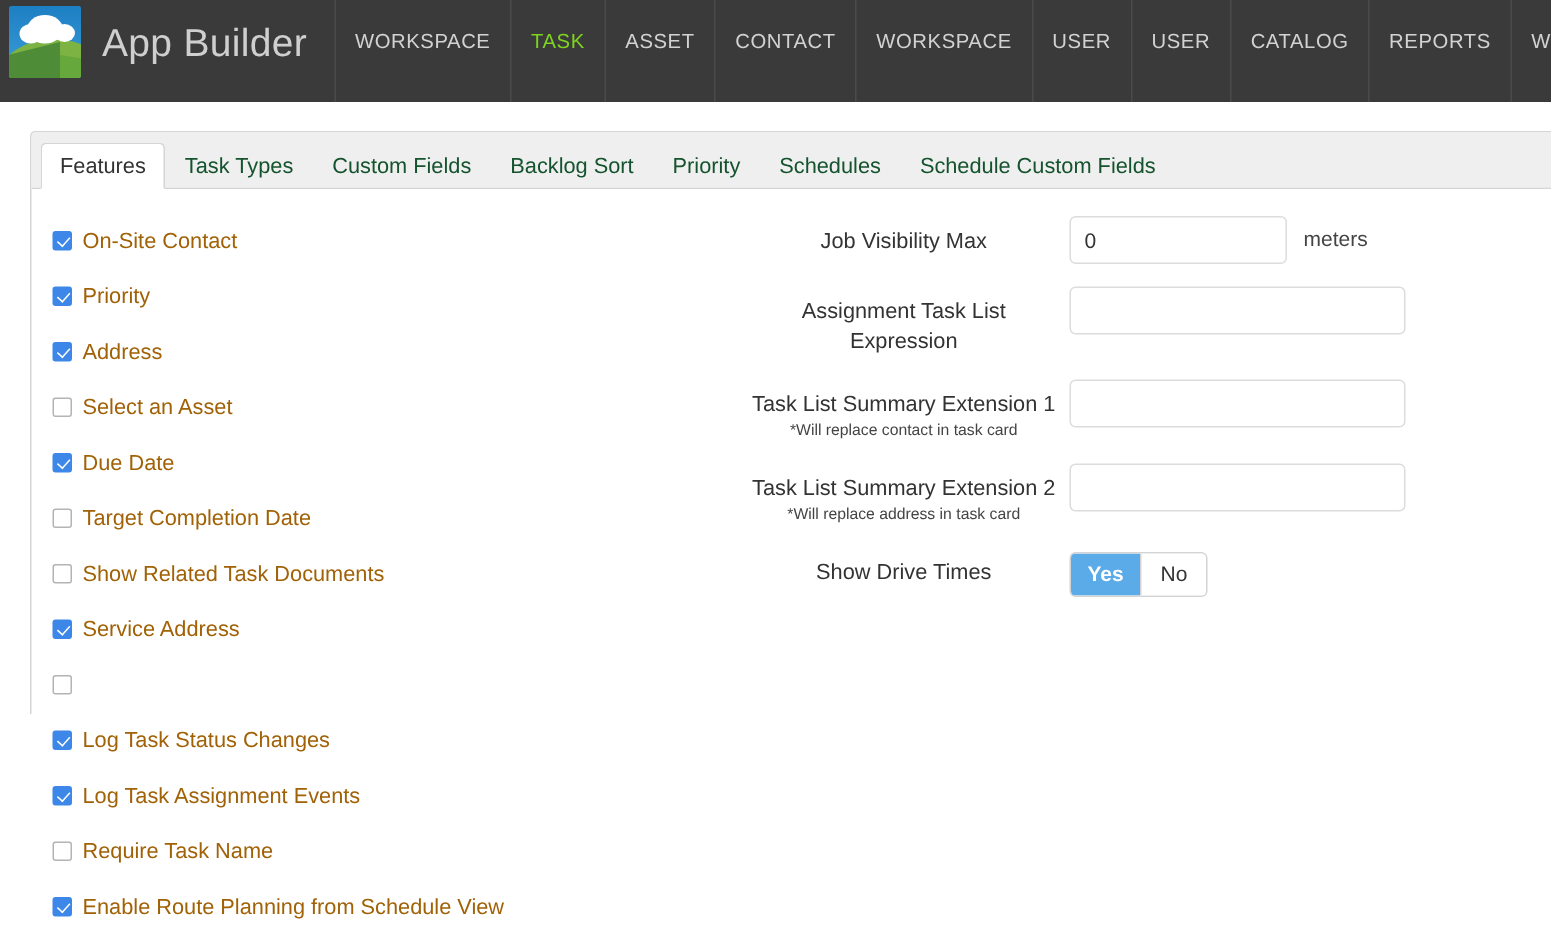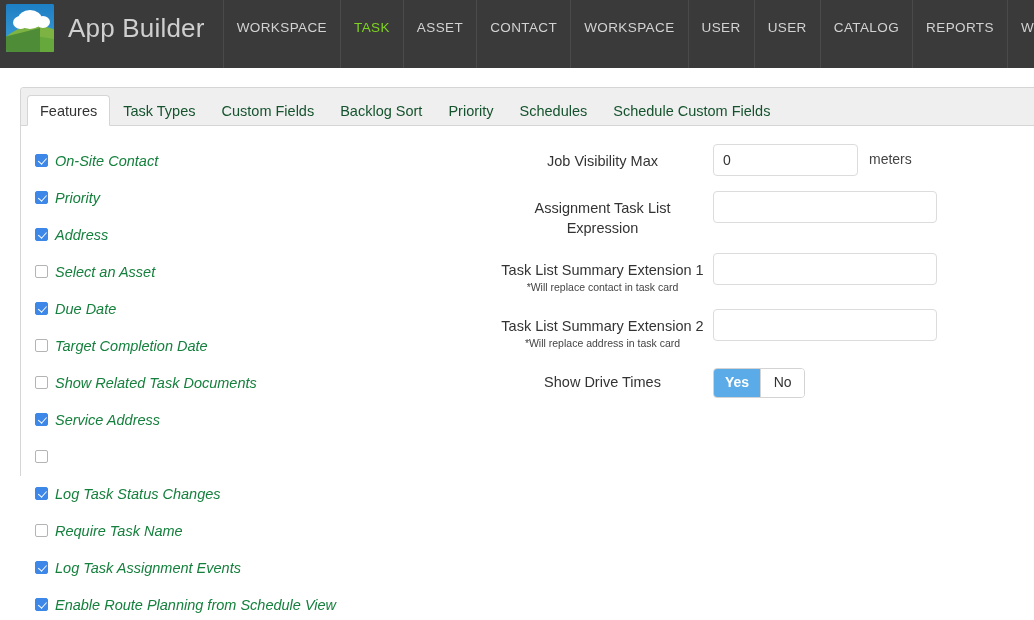--- a/index.html
+++ b/index.html
@@ -186,24 +186,23 @@
     left: 3.5px;
     top: 0.5px;
     width: 3.5px;
     height: 7px;
     border: solid #ffffff;
     border-width: 0 1.6px 1.6px 0;
     transform: rotate(42deg);
   }
   .check-label {
     font-size: 14.5px;
-    color: #15803d;
+    color: #a16207;
     white-space: nowrap;
     cursor: pointer;
-    font-style: italic;
   }
 
   
   .form-row {
     display: flex;
     align-items: flex-start;
     margin-bottom: 15px;
   }
   .form-label {
     width: 212px;
@@ -348,26 +347,26 @@
             <span class="check-label">Service Address</span>
           </div>
           <div class="check-row">
             <span class="cb"></span>
           </div>
           <div class="check-row">
             <span class="cb checked"></span>
             <span class="check-label">Log Task Status Changes</span>
           </div>
           <div class="check-row">
+            <span class="cb checked"></span>
+            <span class="check-label">Log Task Assignment Events</span>
+          </div>
+          <div class="check-row">
             <span class="cb"></span>
             <span class="check-label">Require Task Name</span>
-          </div>
-          <div class="check-row">
-            <span class="cb checked"></span>
-            <span class="check-label">Log Task Assignment Events</span>
           </div>
           <div class="check-row">
             <span class="cb checked"></span>
             <span class="check-label">Enable Route Planning from Schedule View</span>
           </div>
         </div>
 
       <div class="col-right">
 
         <div class="form-row">

